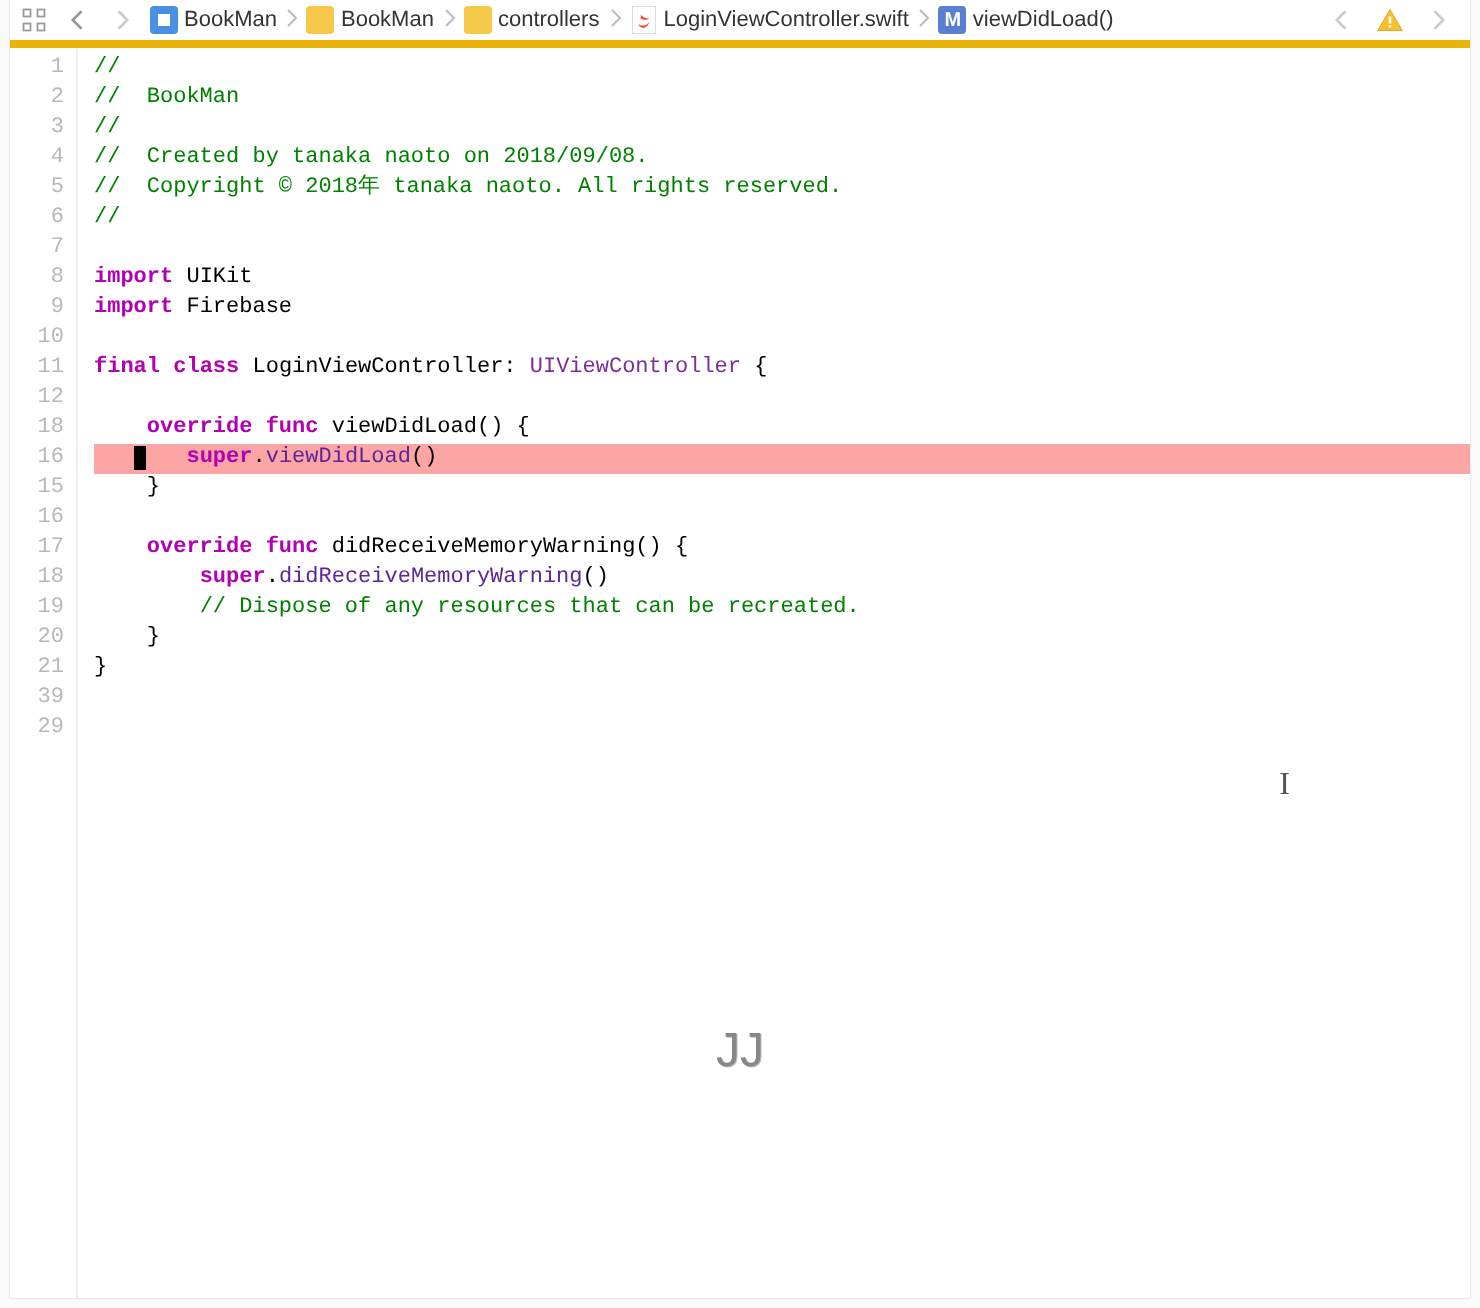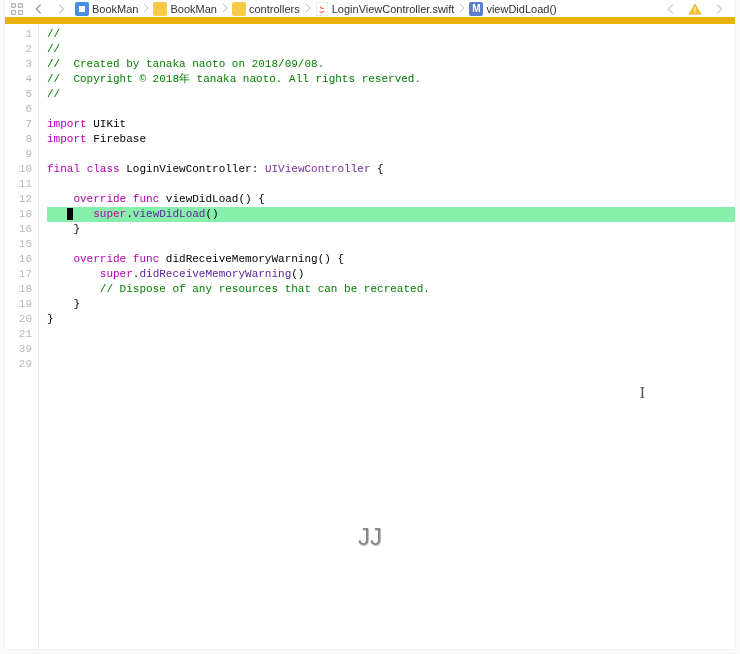--- a/index.html
+++ b/index.html
@@ -18,21 +18,21 @@
     top: 0; left: 5px; right: 5px; bottom: 5px;
     background: #ffffff;
     box-shadow: 0 0 1px rgba(0,0,0,0.2);
     display: flex;
     flex-direction: column;
   }
   .topbar {
     height: 24px;
     display: flex;
     align-items: center;
-    border-bottom: 7px solid #eab308;
+    border-bottom: 4px solid #eab308;
     padding: 0 2px;
     gap: 2px;
     font-size: 11px;
     color: #333;
   }
   .tb-btn {
     width: 20px; height: 20px;
     display: flex; align-items: center; justify-content: center;
     color: #8a8a8a;
     border-radius: 3px;
@@ -92,48 +92,48 @@
     width: 34px;
     border-right: 1px solid #eee;
   }
   .gutter div { height: 15px; line-height: 15px; }
   .code {
     flex: 1;
     padding: 3px 0 3px 8px;
     position: relative;
   }
   .line { height: 15px; line-height: 15px; white-space: pre; }
-  .line.current { background: #86efac; }
+  .line.current { background: #fca5a5; }
   .line .cursor {
     display:inline-block;
     width:6px; height:12px;
     background:#000;
     vertical-align:text-bottom;
     margin-right:-6px;
   }
   
   .c-comment { color: #008000; }
-  .c-keyword { color: #b200b2; }
+  .c-keyword { color: #b200b2; font-weight: bold; }
   .c-systype { color: #7a2e9e; }
   .c-method  { color: #5c2699; }
   .c-plain   { color: #000; }
 
   .text-cursor {
     position: absolute;
     right: 90px;
     top: 360px;
     color: #555;
     font-size: 16px;
     font-family: serif;
   }
 
   .jj-overlay {
     position: absolute;
     left: 50%;
-    top: 523px;
+    top: 512px;
     transform: translateX(-50%);
     font-size: 24px;
     color: #888;
     font-family: "Arial", sans-serif;
   }
   .jj-overlay span {
     display: inline-block;
     text-shadow: 0.5px 0.5px 0 #bbb;
   }
 </style>
@@ -259,20 +259,21 @@
         <div>17</div>
         <div>18</div>
         <div>19</div>
         <div>20</div>
         <div>21</div>
         <div>39</div>
         <div>29</div>
       </div>
     <div class="code" id="code">
         <div class="line"><span class="c-comment">//</span></div>
+        <div class="line"><span class="c-comment">//  BookMan</span></div>
         <div class="line"><span class="c-comment">//</span></div>
         <div class="line"><span class="c-comment">//  Created by tanaka naoto on 2018/09/08.</span></div>
         <div class="line"><span class="c-comment">//  Copyright © 2018年 tanaka naoto. All rights reserved.</span></div>
         <div class="line"><span class="c-comment">//</span></div>
         <div class="line"><span class="c-plain"></span></div>
         <div class="line"><span class="c-keyword">import</span><span class="c-plain"> </span><span class="c-plain">UIKit</span></div>
         <div class="line"><span class="c-keyword">import</span><span class="c-plain"> </span><span class="c-plain">Firebase</span></div>
         <div class="line"><span class="c-plain"></span></div>
         <div class="line"><span class="c-keyword">final</span><span class="c-plain"> </span><span class="c-keyword">class</span><span class="c-plain"> </span><span class="c-plain">LoginViewController</span><span class="c-plain">: </span><span class="c-systype">UIViewController</span><span class="c-plain"> {</span></div>
         <div class="line"><span class="c-plain"></span></div>

